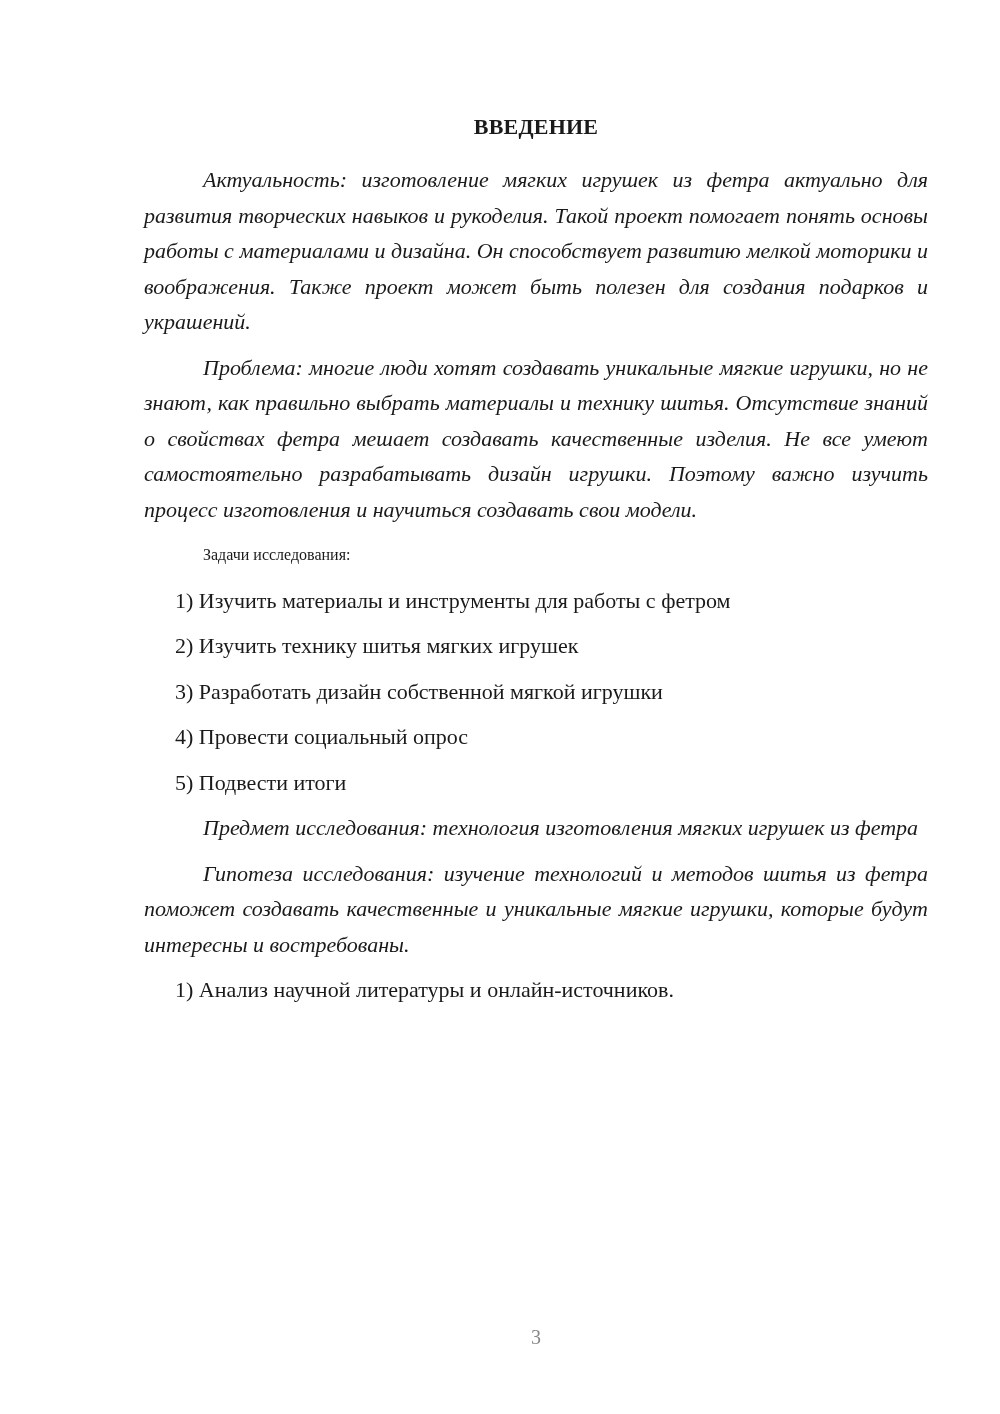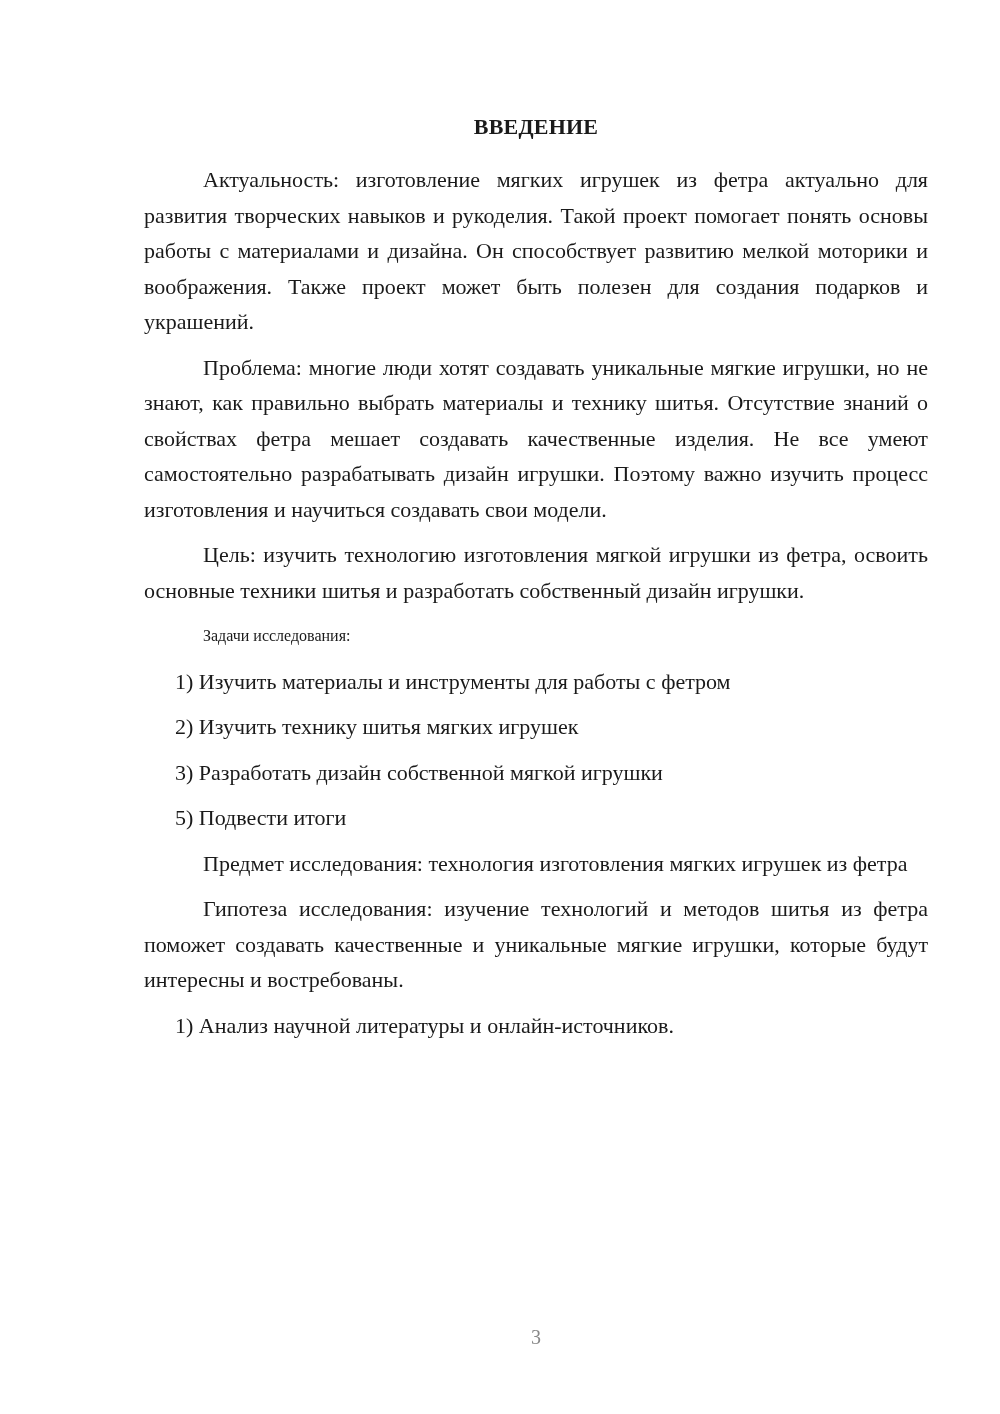--- a/index.html
+++ b/index.html
@@ -28,20 +28,21 @@
       line-height: 30px;
       margin: 18px 0 20px 0;
       letter-spacing: 0.2px;
     }
     .para {
       font-size: 22px;
       line-height: 35.5px;
       text-align: justify;
       text-indent: 59px;
       margin: 0 0 10px 0;
+      font-style: italic;
     }
     .heading-line {
       font-size: 16px;
       line-height: 35.5px;
       text-indent: 59px;
       margin: 0 0 10px 0;
     }
     .list-item {
       font-size: 22px;
       line-height: 35.5px;
@@ -65,28 +66,28 @@
 </head>
 <body>
 
 <div class="page">
   <div class="title">ВВЕДЕНИЕ</div>
 
   <p class="para">Актуальность: изготовление мягких игрушек из фетра актуально для развития творческих навыков и рукоделия. Такой проект помогает понять основы работы с материалами и дизайна. Он способствует развитию мелкой моторики и воображения. Также проект может быть полезен для создания подарков и украшений.</p>
 
   <p class="para">Проблема: многие люди хотят создавать уникальные мягкие игрушки, но не знают, как правильно выбрать материалы и технику шитья. Отсутствие знаний о свойствах фетра мешает создавать качественные изделия. Не все умеют самостоятельно разрабатывать дизайн игрушки. Поэтому важно изучить процесс изготовления и научиться создавать свои модели.</p>
 
-  <p class="para">Цель: изучить технологию изготовления мягкой игрушки из фетра, освоить основные техники шитья и разработать собственный дизайн игрушки.</p>
 
   <p class="heading-line">Задачи исследования:</p>
 
   <div>
     <p class="list-item">1) Изучить материалы и инструменты для работы с фетром</p>
     <p class="list-item">2) Изучить технику шитья мягких игрушек</p>
     <p class="list-item">3) Разработать дизайн собственной мягкой игрушки</p>
+    <p class="list-item">4) Провести социальный опрос</p>
     <p class="list-item">5) Подвести итоги</p>
   </div>
 
 
   <p class="para">Предмет исследования: технология изготовления мягких игрушек из фетра</p>
 
   <p class="para">Гипотеза исследования: изучение технологий и методов шитья из фетра поможет создавать качественные и уникальные мягкие игрушки, которые будут интересны и востребованы.</p>
 
 
   <div>

